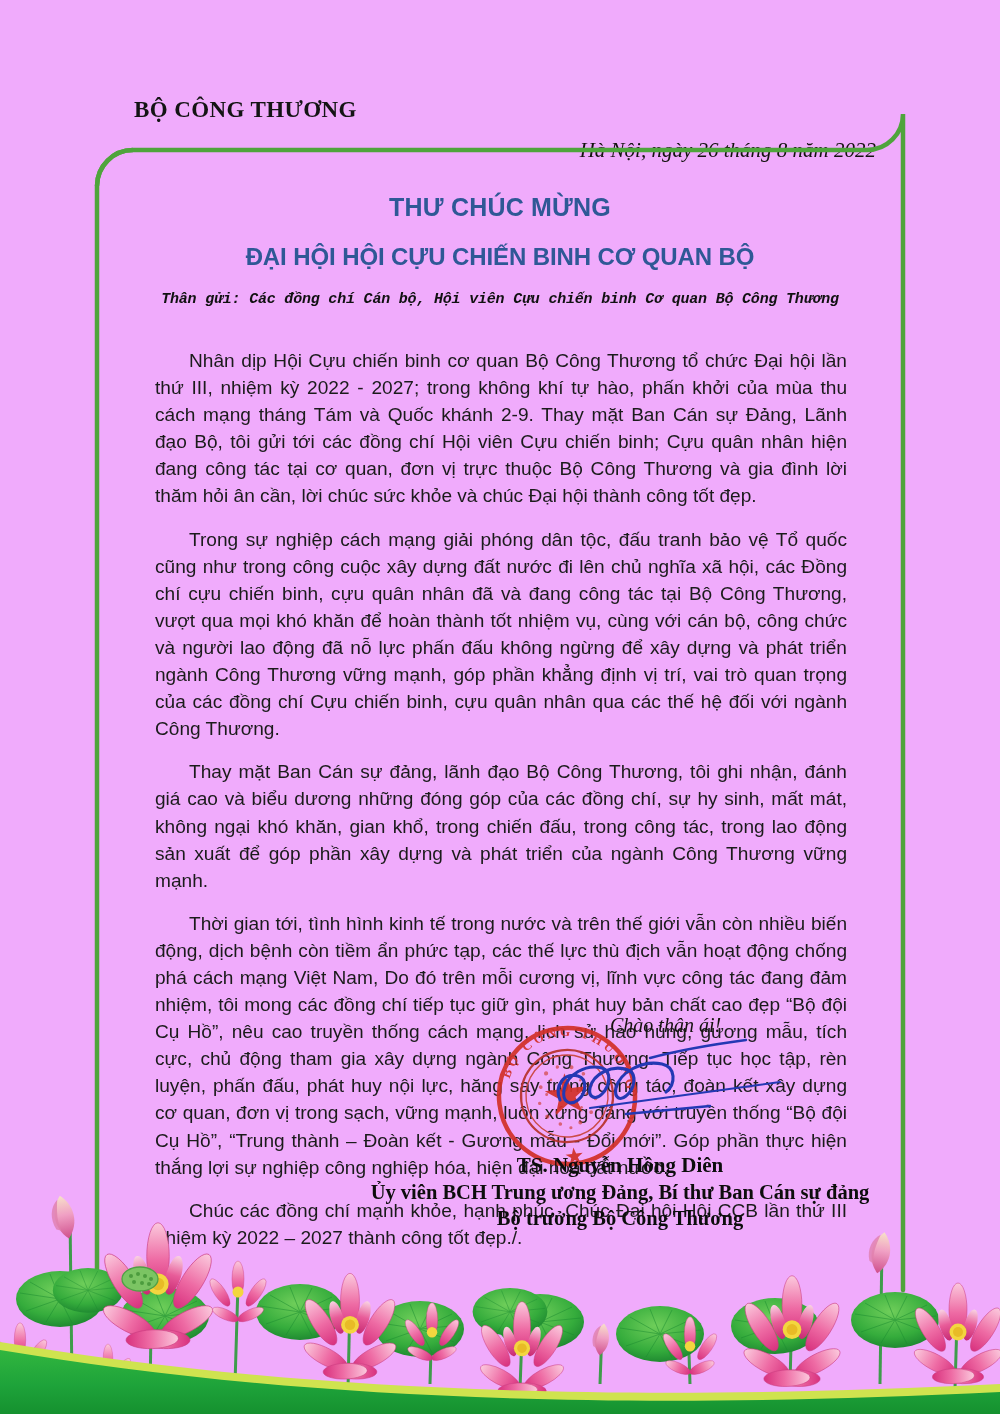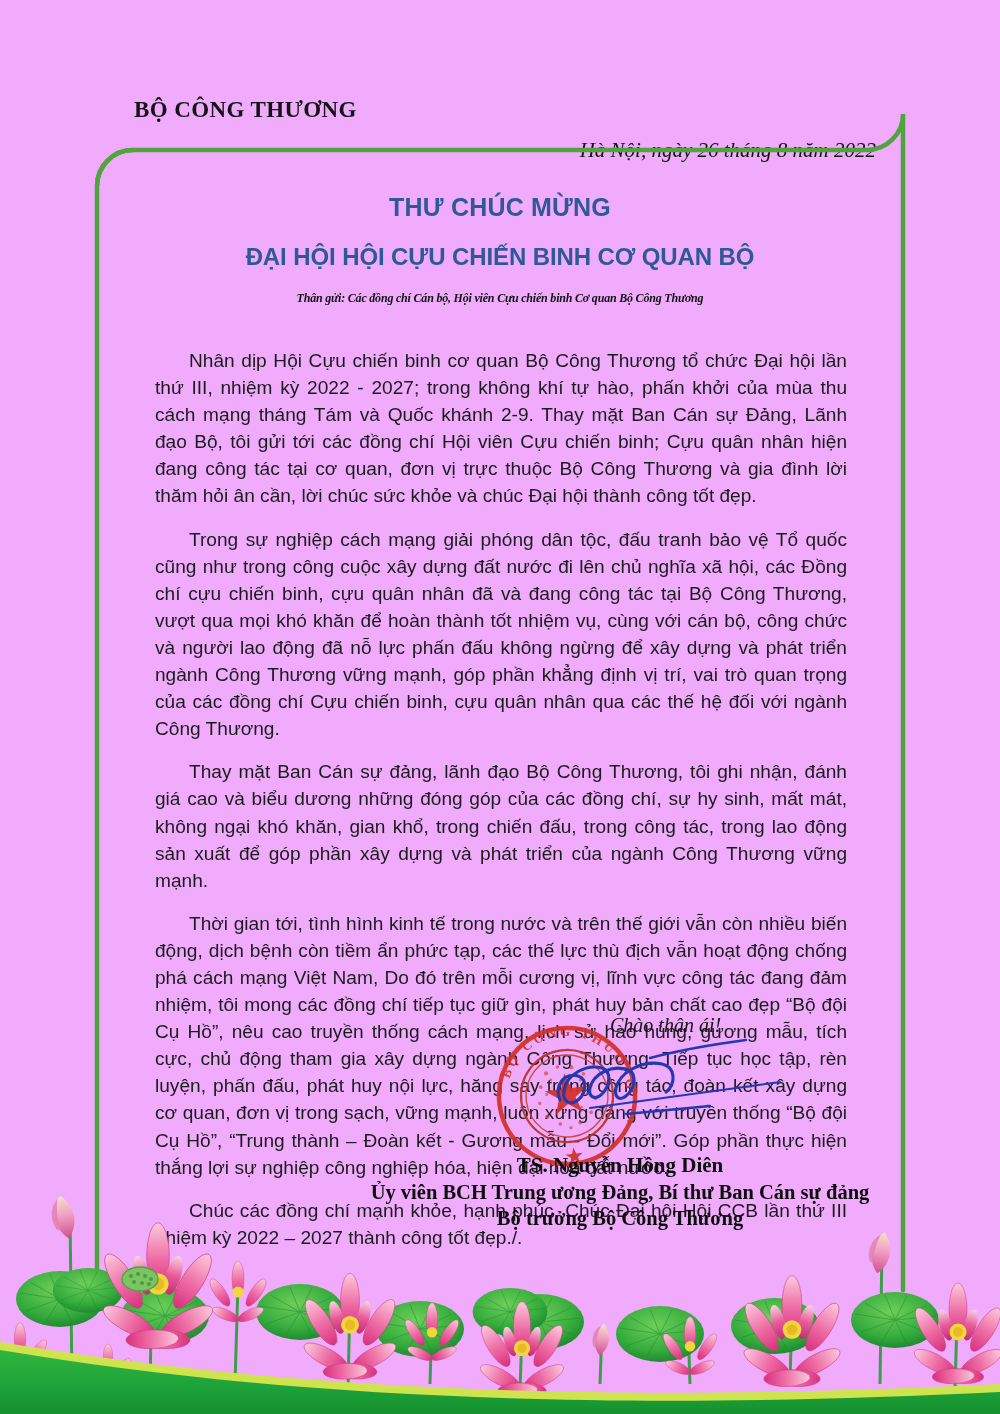--- a/index.html
+++ b/index.html
@@ -77,24 +77,24 @@
     line-height: 1.3;
     margin-top: 18px;
   }
 
   .salutation {
     position: absolute;
     left: 100px;
     right: 100px;
     top: 291px;
     text-align: center;
-    font-family: Liberation Serif, serif;
+    font-family: Liberation Mono, monospace;
     font-weight: bold;
     font-style: italic;
-    font-size: 12px;
+    font-size: 15px;
     letter-spacing: -0.2px;
     color: #111111;
   }
 
   
   .body-copy {
     position: absolute;
     left: 139px;
     top: 331px;
     width: 724px;

